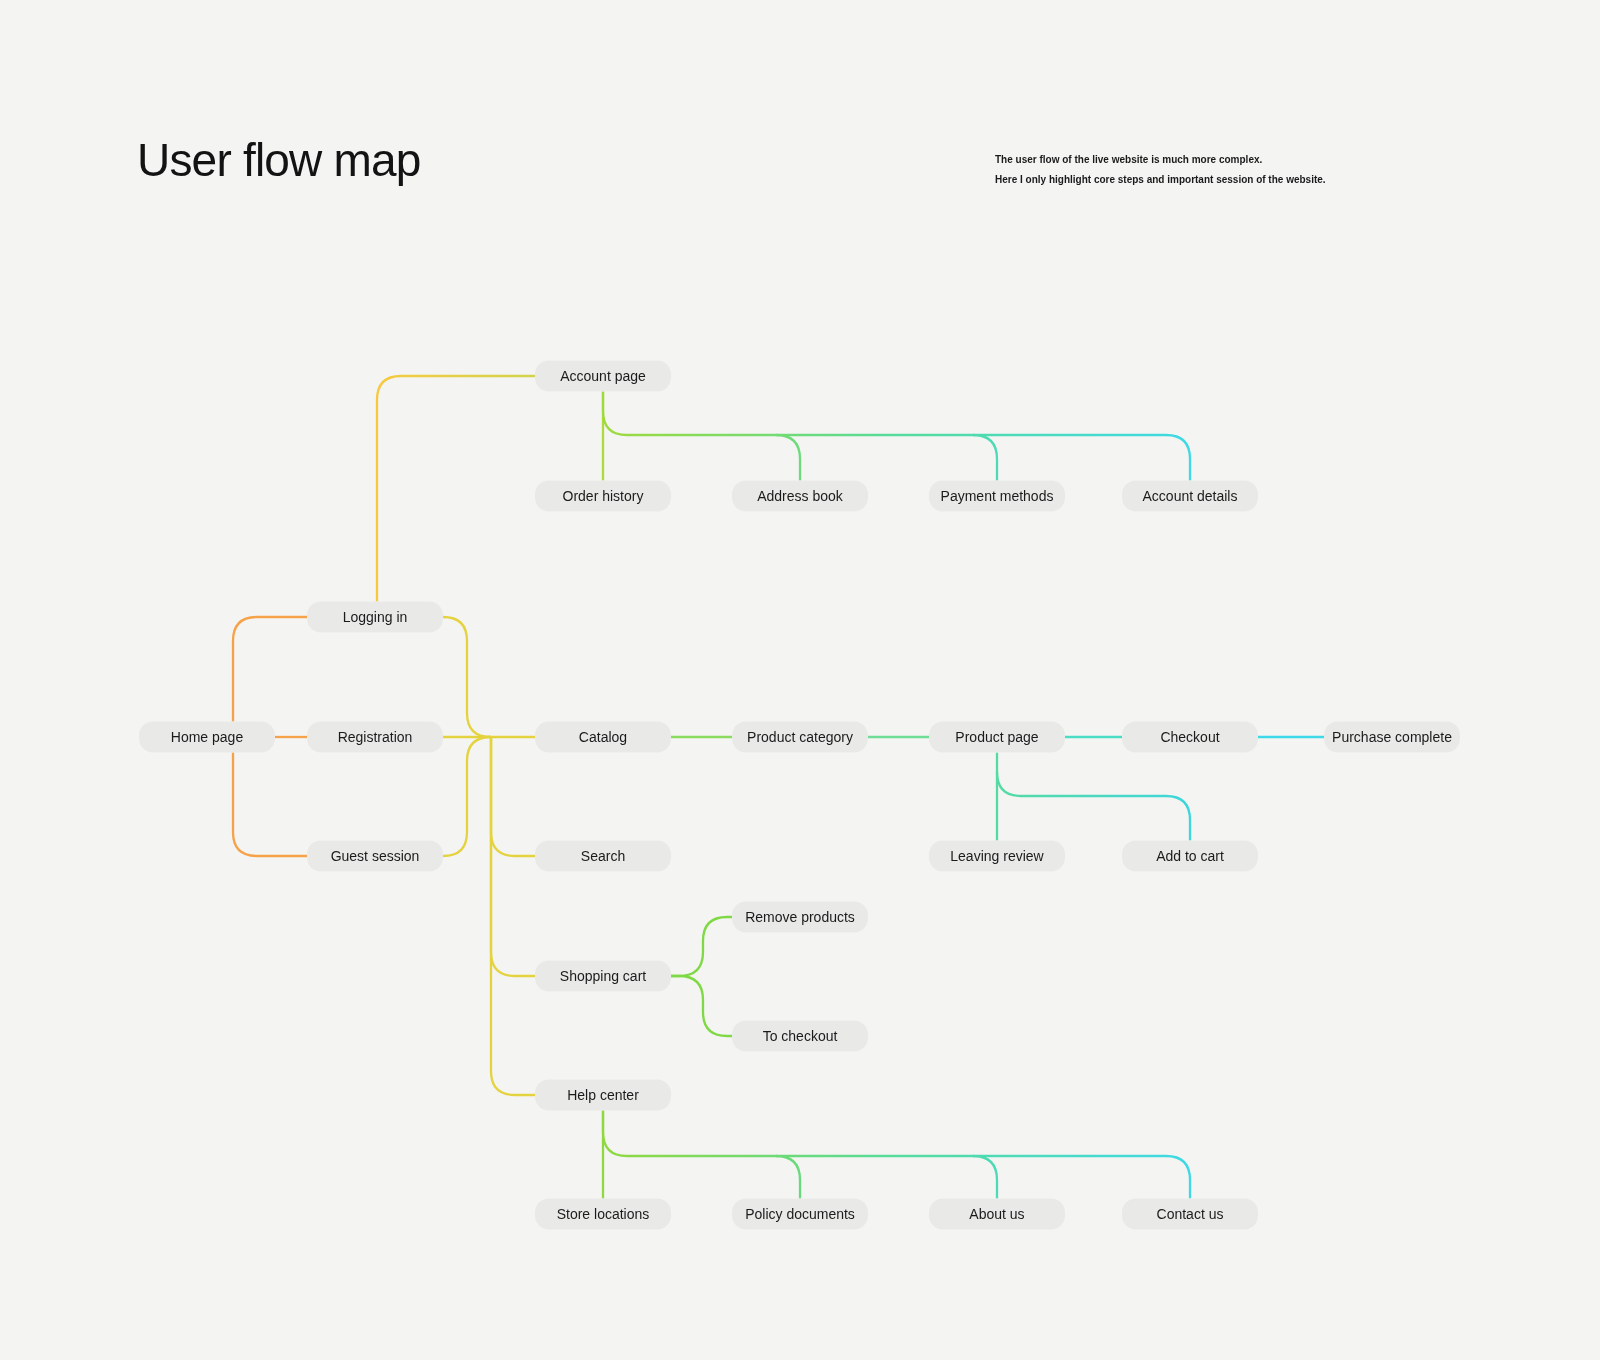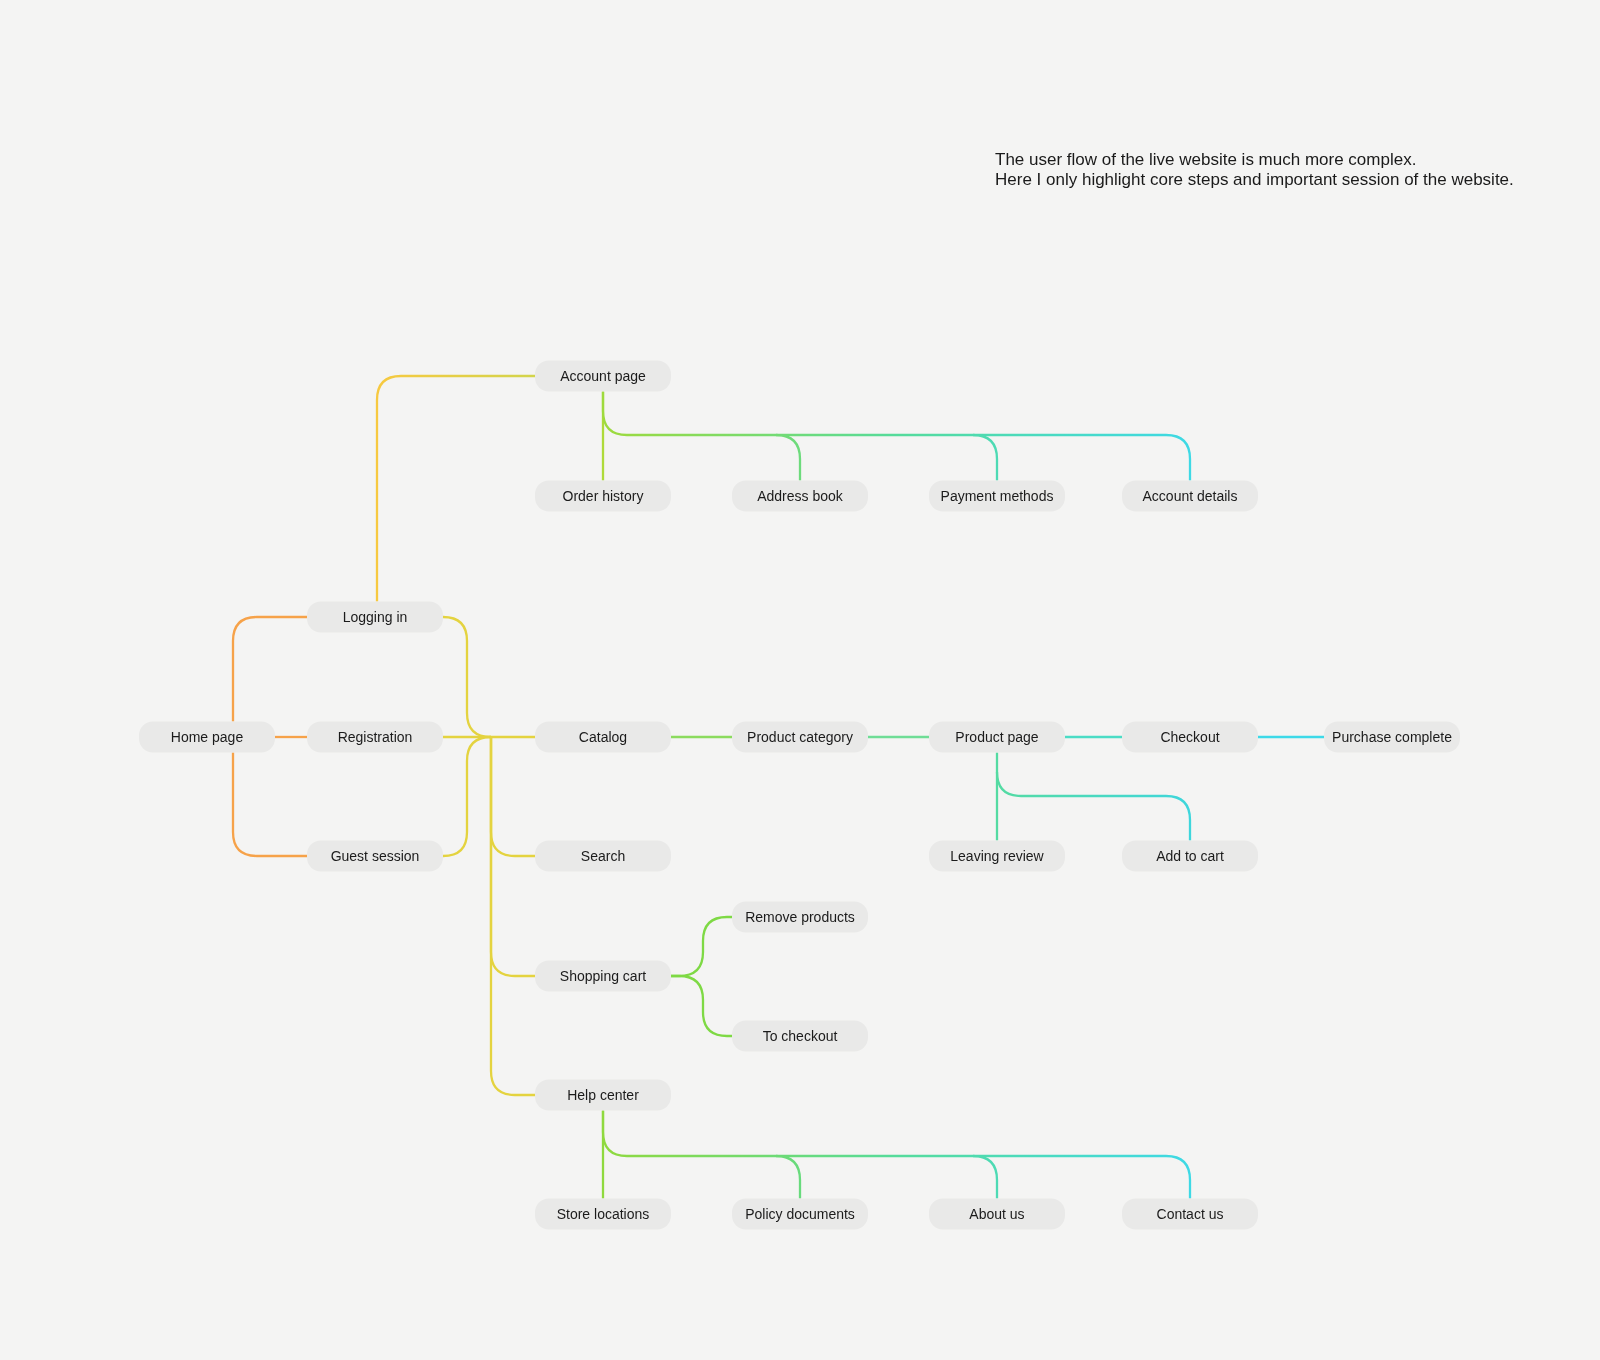--- a/index.html
+++ b/index.html
@@ -11,21 +11,21 @@
     font-family:"Liberation Sans",sans-serif;
   }
   .diagram-svg{position:absolute;left:0;top:0;}
   .page-title{
     position:absolute;left:137px;top:135px;
     font-size:46px;font-weight:500;letter-spacing:-0.8px;
     color:#131313;line-height:1.1;
   }
   .note{
     position:absolute;left:995px;top:150px;
-    font-size:17px;line-height:20px;color:#1A1A1A;
+    font-size:10px;line-height:20px;color:#1A1A1A;font-weight:bold;
   }
   .node-label{
     font-family:"Liberation Sans",sans-serif;
     font-size:14px;fill:#1B1B1B;
   }
 </style>
 </head>
 <body>
 
 <div class="page">
@@ -170,17 +170,18 @@
       </g>
       <g>
         <rect x="929" y="1198.5" width="136" height="31" rx="14" ry="14" fill="#E9E9E8"></rect>
         <text x="997" y="1219" text-anchor="middle" class="node-label">About us</text>
       </g>
       <g>
         <rect x="1122" y="1198.5" width="136" height="31" rx="14" ry="14" fill="#E9E9E8"></rect>
         <text x="1190" y="1219" text-anchor="middle" class="node-label">Contact us</text>
       </g>
     </svg>
+  <div class="page-title">User flow map</div>
   <div class="note">
     <div>The user flow of the live website is much more complex.</div>
     <div>Here I only highlight core steps and important session of the website.</div>
   </div>
 </div>
 
 </body></html>

